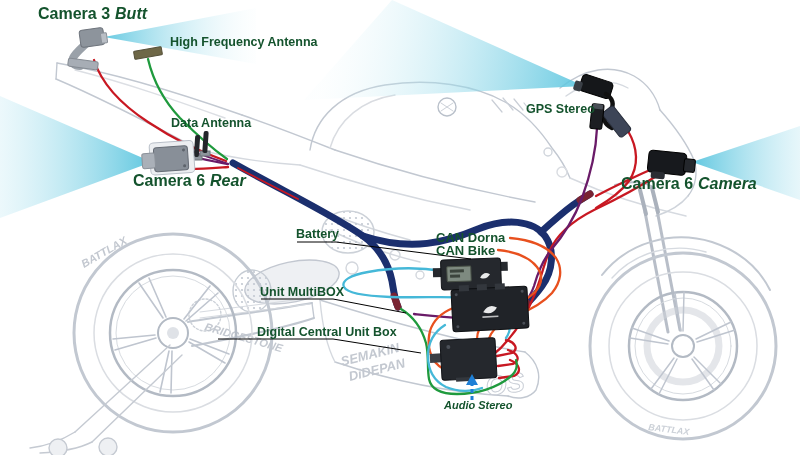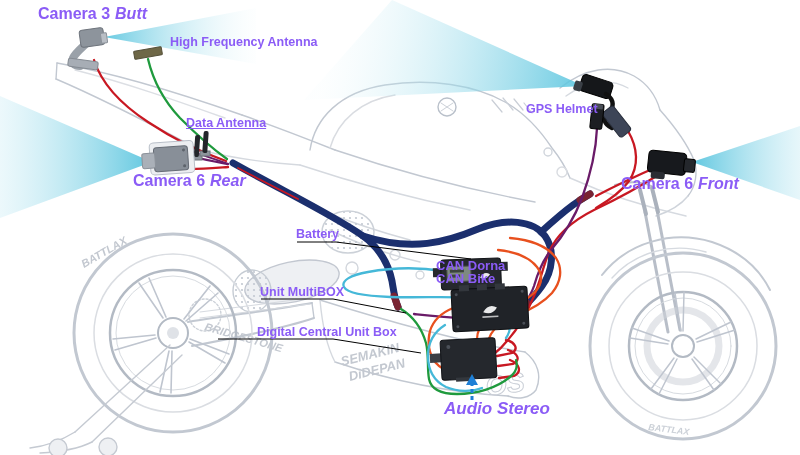--- a/index.html
+++ b/index.html
@@ -1,23 +1,23 @@
 <!DOCTYPE html>
 <html><head>
 <meta charset="utf-8">
 <style>
   html,body{margin:0;padding:0;background:#fff;}
   #stage{position:relative;width:800px;height:455px;overflow:hidden;background:#fff;
          font-family:"Liberation Sans",sans-serif;}
   #stage svg{position:absolute;left:0;top:0;}
-  .lbl{position:absolute;color:#8b5cf6;white-space:nowrap;line-height:1.05;}
+  .lbl{position:absolute;color:#14532d;white-space:nowrap;line-height:1.05;}
   .cam{font-size:16px;font-weight:bold;}
   .cam .pos{font-style:italic;margin-left:5px;}
   .small{font-size:12.5px;font-weight:bold;}
-  .audio{font-size:17px;font-weight:bold;font-style:italic;}
+  .audio{font-size:11px;font-weight:bold;font-style:italic;}
   .canlbl{font-size:13px;font-weight:bold;line-height:13px;}
 </style>
 </head>
 <body>
 
 <div id="stage">
 <svg width="800" height="455" viewBox="0 0 800 455">
   <defs>
     <pattern id="dots" width="6" height="6" patternUnits="userSpaceOnUse">
       <circle cx="2" cy="2" r="1.1" fill="#c3c9d2"></circle>
@@ -303,32 +303,32 @@
   <g>
     <path d="M472,400 L472,382" fill="none" stroke="#1e7fd6" stroke-width="3" stroke-dasharray="4 3"></path>
     <polygon points="472,374 466,385 478,385" fill="#1e7fd6"></polygon>
   </g>
 </svg>
 
   <div class="lbl cam" style="left:38px;top:6px;"><span>Camera 3</span><span class="pos">Butt</span></div>
 
   <div class="lbl small" style="left:128px;top:36px;margin-left:42px;">High Frequency Antenna</div>
 
-  <div class="lbl small" style="left:186px;top:117px;text-decoration:underline;">Data Antenna</div>
+  <div class="lbl small" style="left:171px;top:117px;">Data Antenna</div>
 
   <div class="lbl cam" style="left:133px;top:173px;"><span>Camera 6</span><span class="pos">Rear</span></div>
 
 
-  <div class="lbl small" style="left:526px;top:103px;">GPS Helmet</div>
-
-  <div class="lbl cam" style="left:621px;top:176px;"><span>Camera 6</span><span class="pos">Front</span></div>
+  <div class="lbl small" style="left:526px;top:103px;">GPS Stereo</div>
+
+  <div class="lbl cam" style="left:621px;top:176px;"><span>Camera 6</span><span class="pos">Camera</span></div>
 
   <div class="lbl small" style="left:296px;top:228px;text-align:right;">Battery</div>
 
-  <div class="lbl canlbl" style="left:436px;top:231px;margin-top:28px;">
+  <div class="lbl canlbl" style="left:436px;top:231px;">
     <div>CAN Dorna</div>
     <div>CAN Bike</div>
   </div>
 
   <div class="lbl small" style="left:260px;top:286px;">Unit MultiBOX</div>
 
   <div class="lbl small" style="left:217px;top:326px;margin-left:40px;">Digital Central Unit Box</div>
 
   <div class="lbl audio" style="left:444px;top:400px;">Audio Stereo</div>
 </div>

